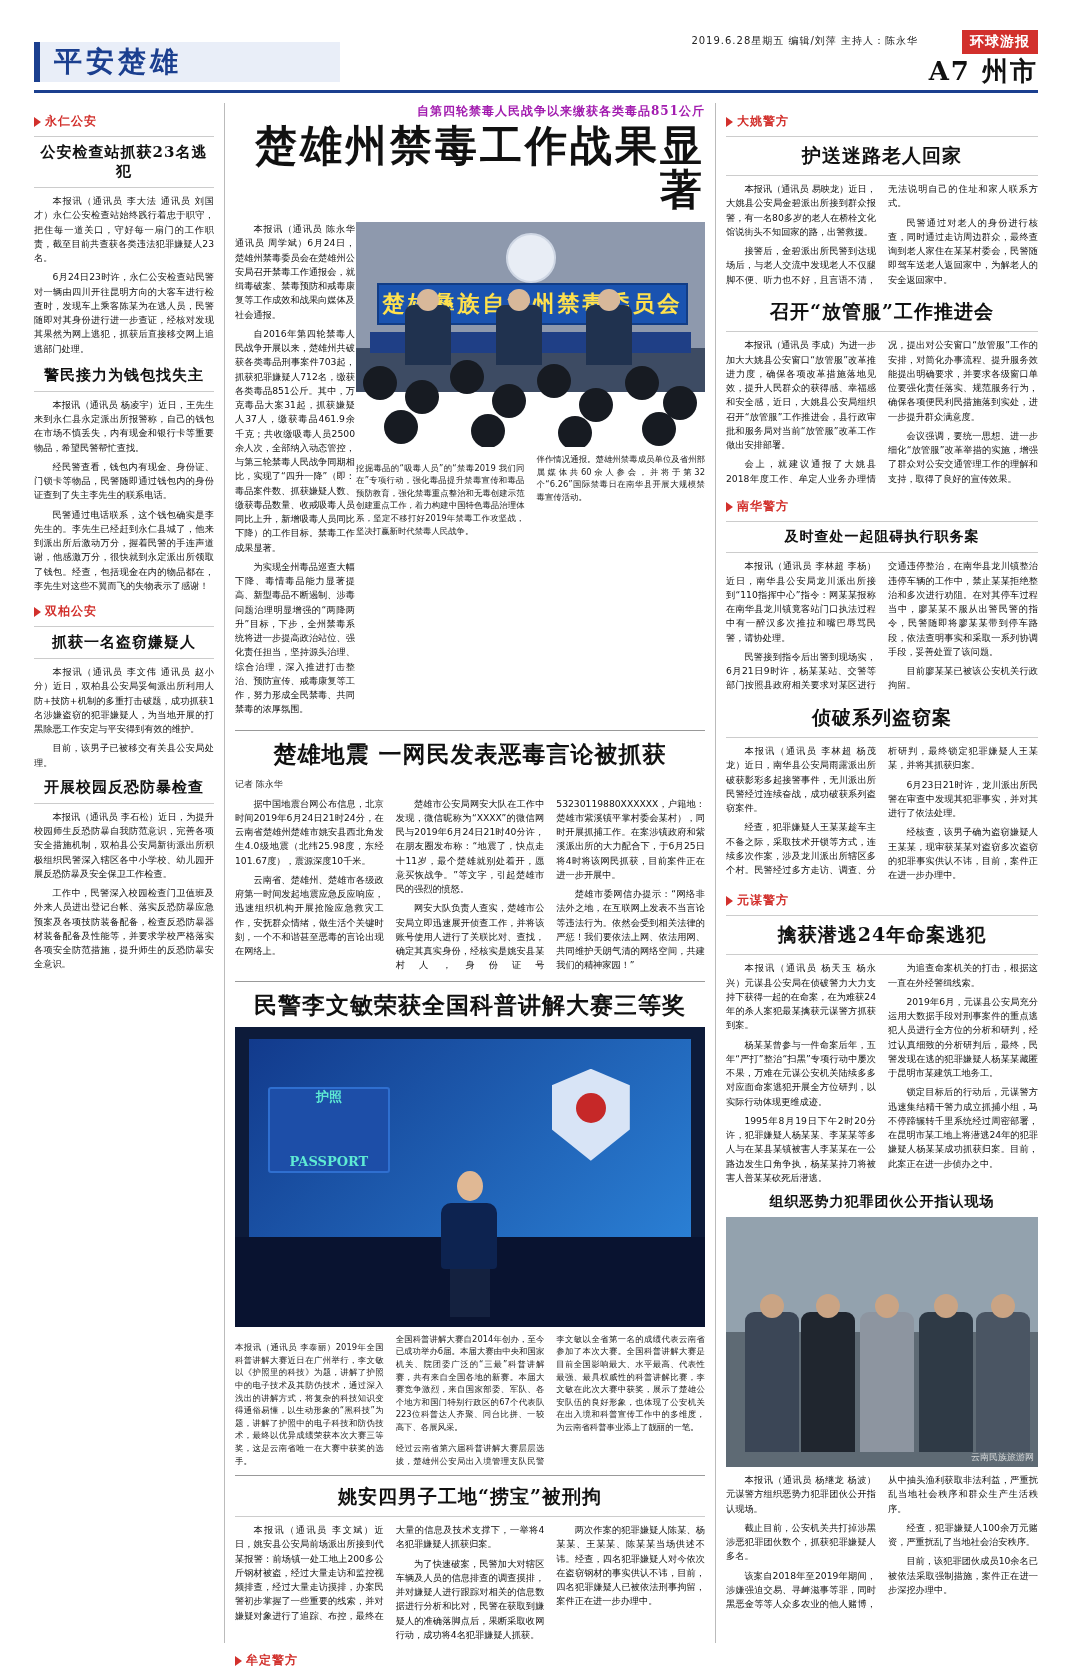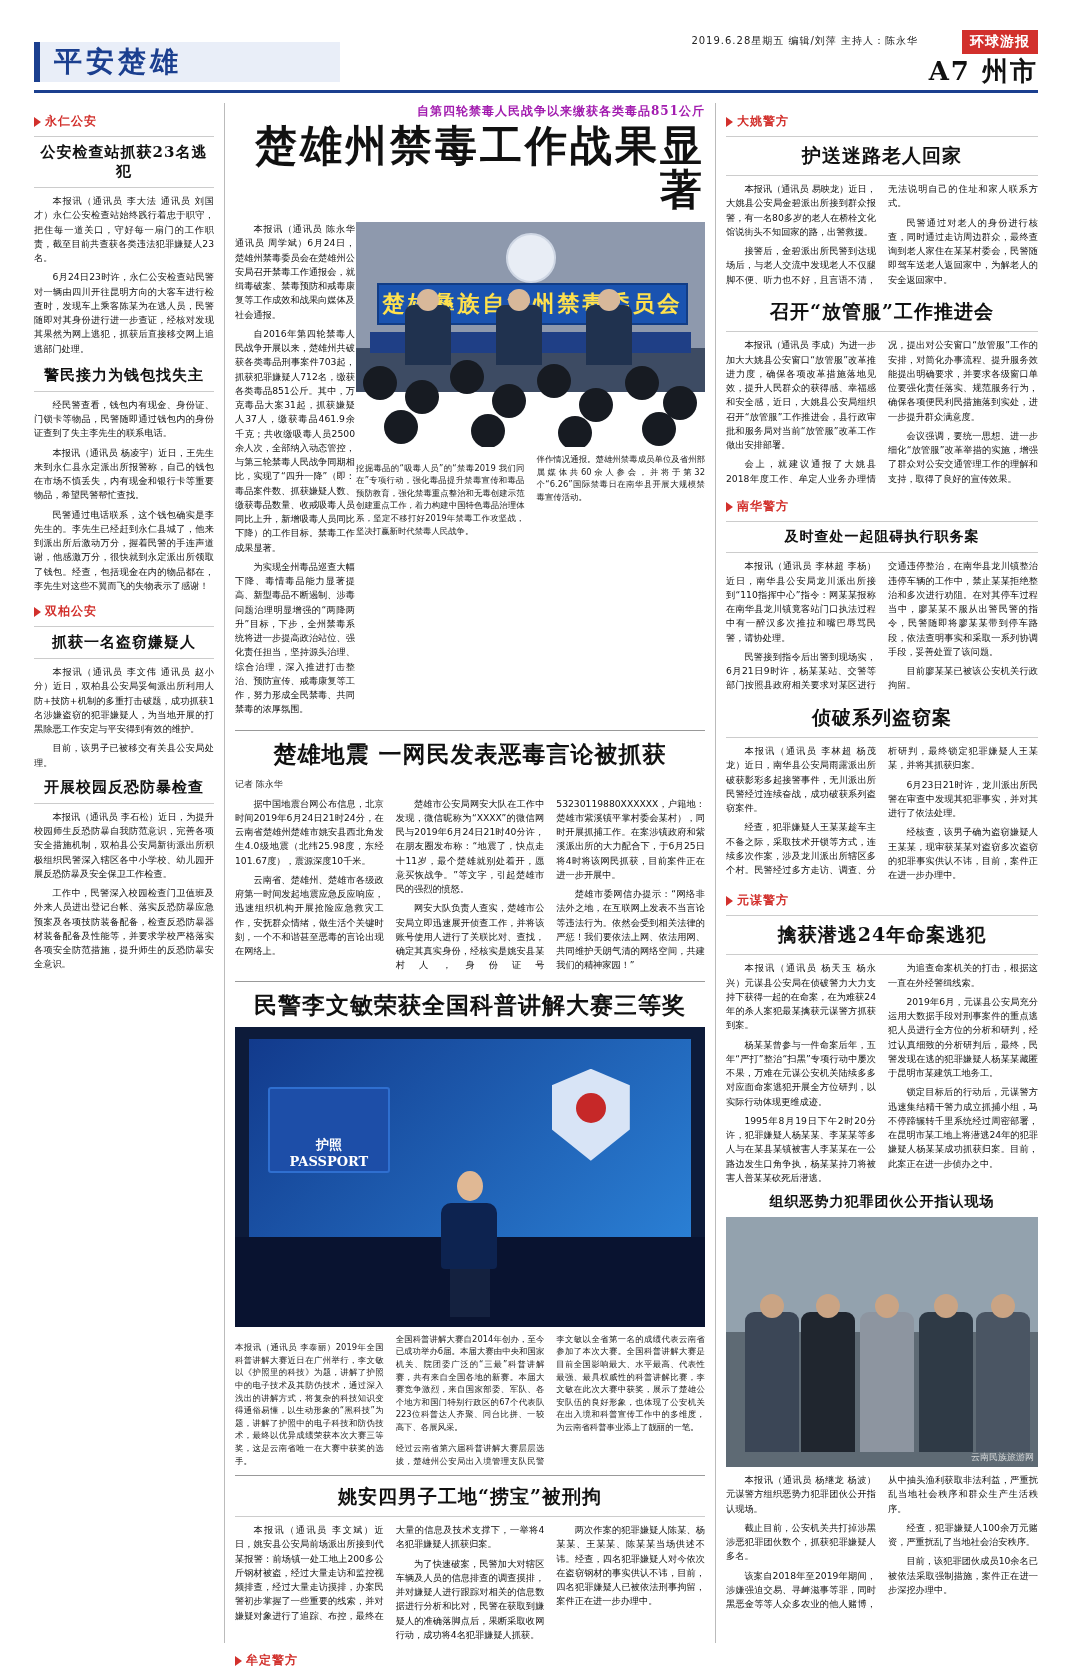--- a/index.html
+++ b/index.html
@@ -94,23 +94,23 @@
     width:22px;height:22px;border-radius:50%;background:#d8b89a;
   }
   .ph-meeting .o1{left:14%;}.ph-meeting .o2{left:40%;}.ph-meeting .o3{left:66%;}
   .ph-meeting .crowd{position:absolute;bottom:0;width:100%;height:44%;}
   .ph-meeting .head{position:absolute;width:34px;height:34px;border-radius:50%;background:#171b22;}
   
   .ph-passport{height:300px;width:100%;background:#0d1b3a;}
   .ph-passport .screen{position:absolute;left:3%;top:4%;width:94%;height:66%;
     background:linear-gradient(135deg,#123a8c,#2a7fd4);}
   .ph-passport .pp-book{position:absolute;left:7%;top:20%;width:118px;height:82px;
-    background:#1d4ea8;border:2px solid #2f6fd0;border-radius:3px;color:#ffffff;
+    background:#1d4ea8;border:2px solid #2f6fd0;border-radius:3px;color:#5eead4;
     font-family:"DejaVu Serif","Liberation Serif",serif;font-size:13px;font-weight:bold;
-    display:flex;flex-direction:column;align-items:center;justify-content:flex-end;line-height:1.3;}
+    display:flex;flex-direction:column;align-items:center;justify-content:space-between;line-height:1.3;}
   .ph-passport .shield{position:absolute;right:16%;top:14%;width:78px;height:92px;
     background:#d8e4f6;clip-path:polygon(50% 0,100% 18%,100% 66%,50% 100%,0 66%,0 18%);}
   .ph-passport .shield::after{content:"";position:absolute;left:50%;top:26%;transform:translateX(-50%);
     width:30px;height:30px;border-radius:50%;background:#c62828;}
   .ph-passport .person{position:absolute;left:50%;bottom:2%;transform:translateX(-50%);
     width:58px;height:150px;}
   .ph-passport .person .hd{width:26px;height:30px;border-radius:50%;background:#e0b894;margin:0 auto;}
   .ph-passport .person .bd{width:56px;height:66px;background:#0d2350;border-radius:10px 10px 4px 4px;margin-top:2px;}
   .ph-passport .person .lg{width:40px;height:48px;background:#14213f;margin:0 auto;}
   .ph-passport .stage{position:absolute;left:0;right:0;bottom:0;height:30%;background:#091330;}
@@ -160,22 +160,22 @@
       </div>
       <div class="rule-thin"></div>
 
       <div class="sub-title t-15">公安检查站抓获23名逃犯</div>
       <div class="rule-thin"></div>
       <p class="p p-ind">本报讯（通讯员 李大法 通讯员 刘国才）永仁公安检查站始终践行着忠于职守，把住每一道关口，守好每一扇门的工作职责，截至目前共查获各类违法犯罪嫌疑人23名。</p>
       <p class="p p-ind">6月24日23时许，永仁公安检查站民警对一辆由四川开往昆明方向的大客车进行检查时，发现车上乘客陈某为在逃人员，民警随即对其身份进行进一步查证，经核对发现其果然为网上逃犯，抓获后直接移交网上追逃部门处理。</p>
 
       <div class="sub-title t-15" style="margin-top:10px">警民接力为钱包找失主</div>
       <div class="rule-thin"></div>
+      <p class="p p-ind">本报讯（通讯员 杨凌宇）近日，王先生来到永仁县永定派出所报警称，自己的钱包在市场不慎丢失，内有现金和银行卡等重要物品，希望民警帮忙查找。</p>
       <p class="p p-ind">经民警查看，钱包内有现金、身份证、门锁卡等物品，民警随即通过钱包内的身份证查到了失主李先生的联系电话。</p>
-      <p class="p p-ind">本报讯（通讯员 杨凌宇）近日，王先生来到永仁县永定派出所报警称，自己的钱包在市场不慎丢失，内有现金和银行卡等重要物品，希望民警帮忙查找。</p>
       <p class="p p-ind">民警通过电话联系，这个钱包确实是李先生的。李先生已经赶到永仁县城了，他来到派出所后激动万分，握着民警的手连声道谢，他感激万分，很快就到永定派出所领取了钱包。经查，包括现金在内的物品都在，李先生对这些不翼而飞的失物表示了感谢！</p>
 
       <div class="hd-flag">
         <span class="tri"></span>
         <span class="txt">双柏公安</span>
       </div>
       <div class="rule-thin"></div>
 
       <div class="sub-title t-15">抓获一名盗窃嫌疑人</div>
       <div class="rule-thin"></div>

